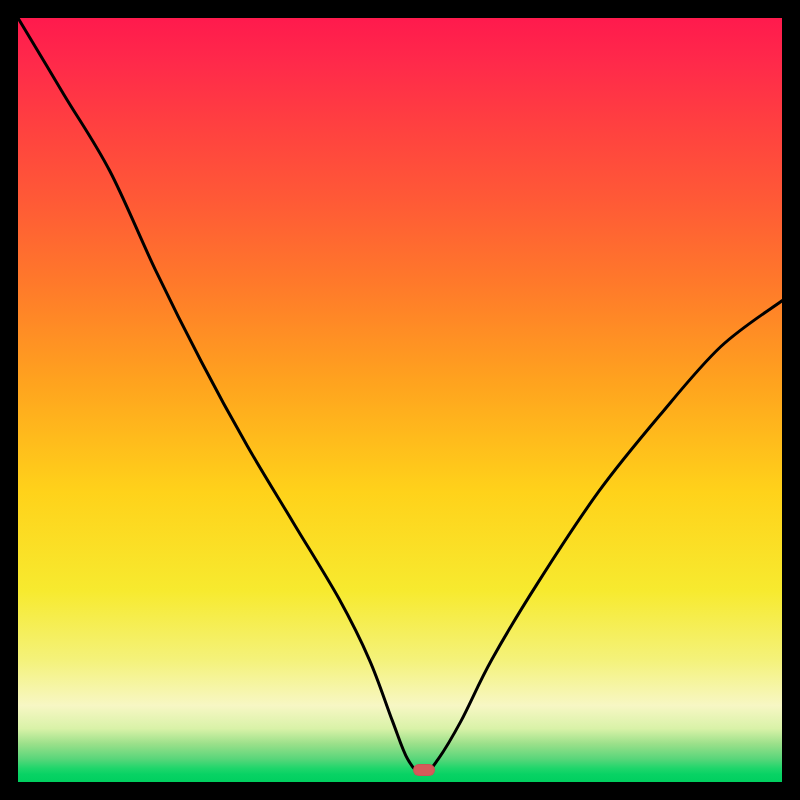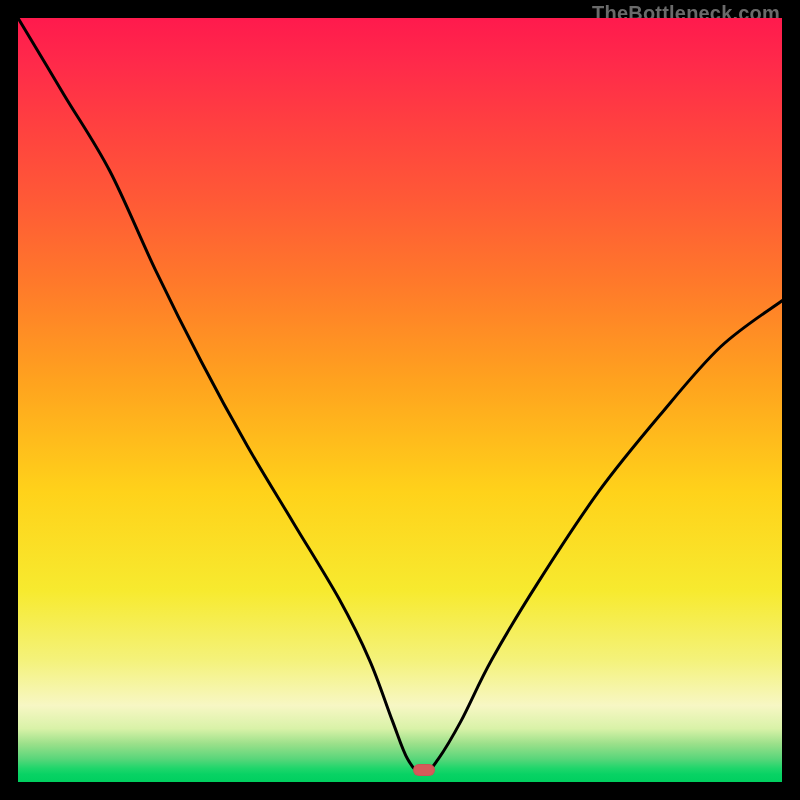--- a/index.html
+++ b/index.html
@@ -67,21 +67,20 @@
     height: 12px;
     border-radius: 6px;
     background: #d65a5a; 
     box-shadow: inset 0 0 0 1px rgba(0,0,0,0.05);
   }
 </style>
 </head>
 <body>
 
 <div class="frame">
-  <div class="watermark">TheBottleneck.com</div>
 
   <div class="plot">
     <svg class="curve" viewBox="0 0 764 764" preserveAspectRatio="none">
       <path id="curve-path" d="M 0.0 0.0 C 7.6 12.7, 30.6 50.9, 45.8 76.4 C 61.1 101.9, 76.4 123.5, 91.7 152.8 C 107.0 182.1, 122.2 220.3, 137.5 252.1 C 152.8 284.0, 168.1 314.5, 183.4 343.8 C 198.6 373.1, 213.9 401.1, 229.2 427.8 C 244.5 454.6, 259.8 478.8, 275.0 504.2 C 290.3 529.7, 308.1 557.7, 320.9 580.6 C 333.6 603.6, 342.5 621.4, 351.4 641.8 C 360.4 662.1, 368.0 686.3, 374.4 702.9 C 380.7 719.4, 384.5 732.2, 389.6 741.1 C 394.7 750.0, 399.8 756.4, 404.9 756.4 C 410.0 756.4, 413.8 750.0, 420.2 741.1 C 426.6 732.2, 434.2 719.4, 443.1 702.9 C 452.0 686.3, 460.9 664.7, 473.7 641.8 C 486.4 618.8, 501.7 593.4, 519.5 565.4 C 537.3 537.3, 560.3 501.7, 580.6 473.7 C 601.0 445.7, 621.4 421.5, 641.8 397.3 C 662.1 373.1, 682.5 347.6, 702.9 328.5 C 723.3 309.4, 753.8 290.3, 764.0 282.7" fill="none" stroke="#000000" stroke-width="3" stroke-linejoin="round" stroke-linecap="round"></path>
     </svg>
     <div class="marker" style="left:395px;top:746px;"></div>
   </div>
 </div>
 
 </body></html>

